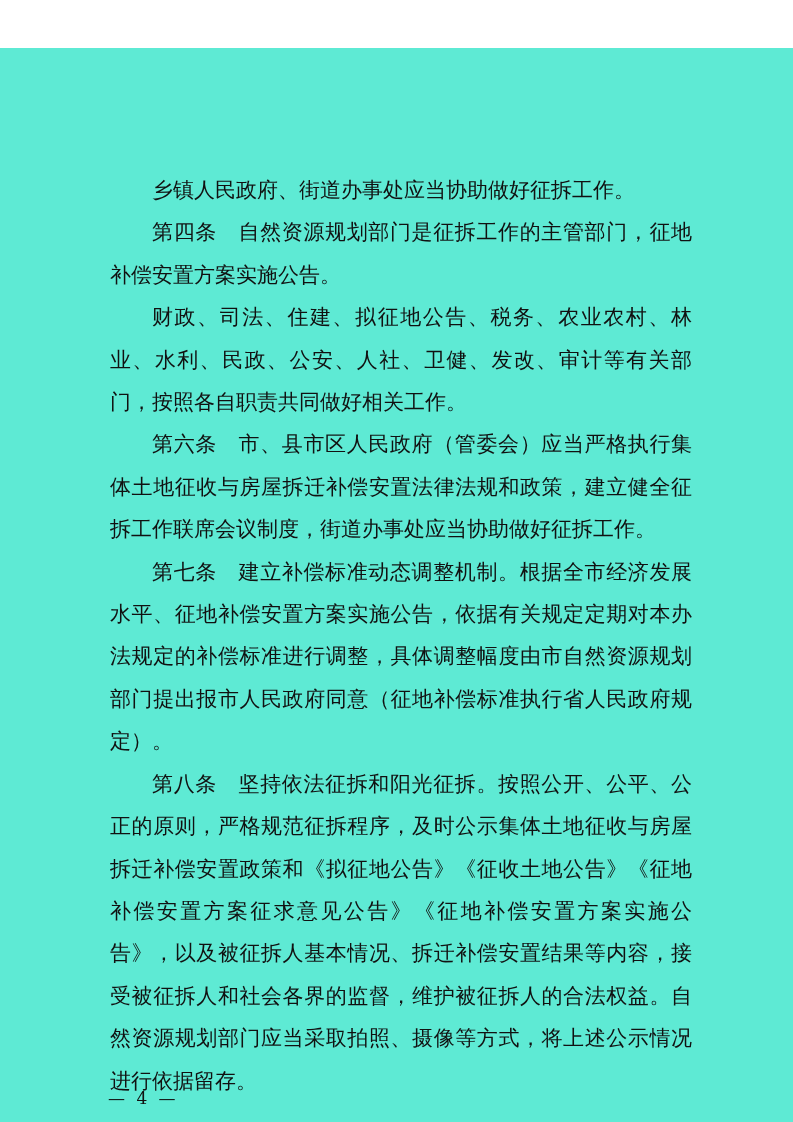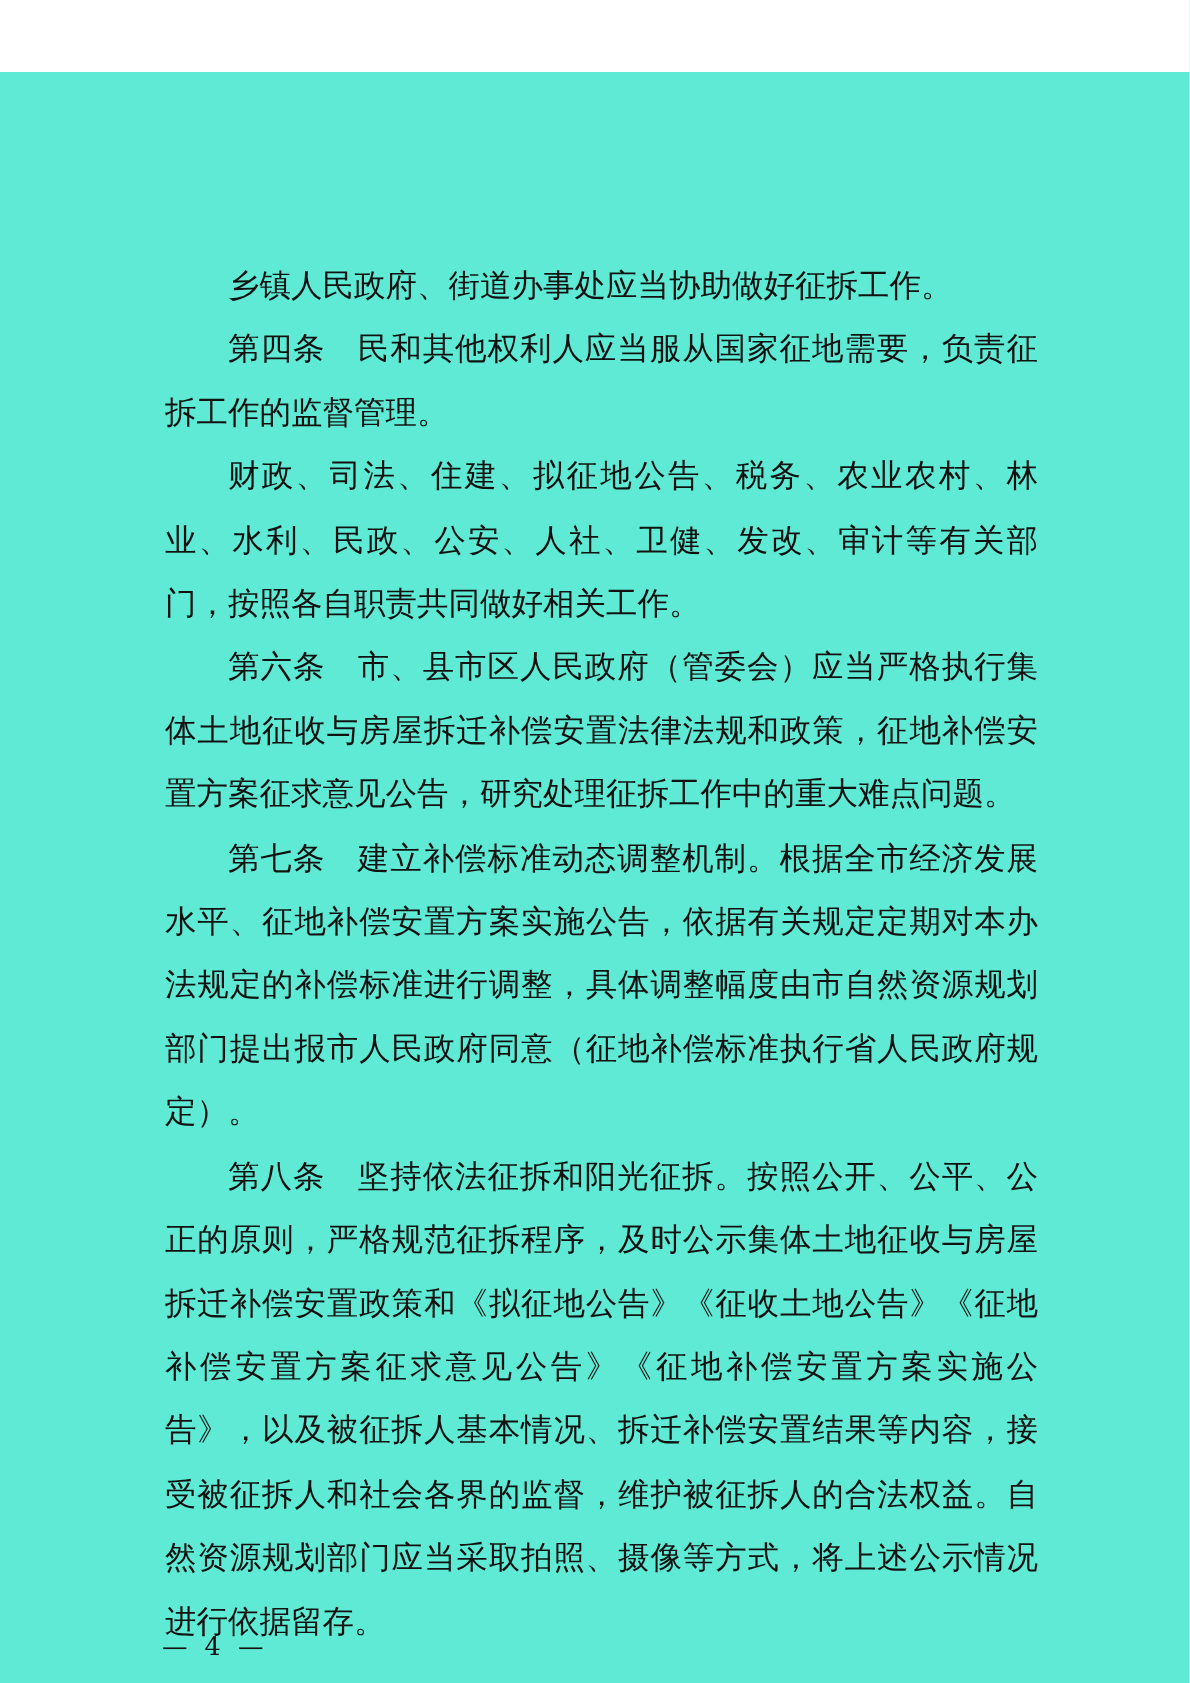--- a/index.html
+++ b/index.html
@@ -47,20 +47,20 @@
     letter-spacing: 3px;
     color: #111111;
   }
 </style>
 </head>
 <body>
 
 <div class="page">
   <div class="content">
     <p class="para">乡镇人民政府、街道办事处应当协助做好征拆工作。</p>
-    <p class="para">第四条　民和其他权利人应当服从国家征地需要，负责征拆工作的监督管理。</p>
+    <p class="para">第四条　自然资源规划部门是征拆工作的主管部门，征地补偿安置方案实施公告。</p>
     <p class="para">财政、司法、住建、拟征地公告、税务、农业农村、林业、水利、民政、公安、人社、卫健、发改、审计等有关部门，按照各自职责共同做好相关工作。</p>
-    <p class="para">第六条　市、县市区人民政府（管委会）应当严格执行集体土地征收与房屋拆迁补偿安置法律法规和政策，征地补偿安置方案征求意见公告，研究处理征拆工作中的重大难点问题。</p>
+    <p class="para">第六条　市、县市区人民政府（管委会）应当严格执行集体土地征收与房屋拆迁补偿安置法律法规和政策，建立健全征拆工作联席会议制度，街道办事处应当协助做好征拆工作。</p>
     <p class="para">第七条　建立补偿标准动态调整机制。根据全市经济发展水平、征地补偿安置方案实施公告，依据有关规定定期对本办法规定的补偿标准进行调整，具体调整幅度由市自然资源规划部门提出报市人民政府同意（征地补偿标准执行省人民政府规定）。</p>
     <p class="para">第八条　坚持依法征拆和阳光征拆。按照公开、公平、公正的原则，严格规范征拆程序，及时公示集体土地征收与房屋拆迁补偿安置政策和《拟征地公告》《征收土地公告》《征地补偿安置方案征求意见公告》《征地补偿安置方案实施公告》，以及被征拆人基本情况、拆迁补偿安置结果等内容，接受被征拆人和社会各界的监督，维护被征拆人的合法权益。自然资源规划部门应当采取拍照、摄像等方式，将上述公示情况进行依据留存。</p>
   </div>
   <div class="page-number">— 4 —</div>
 </div>
 
 </body></html>

